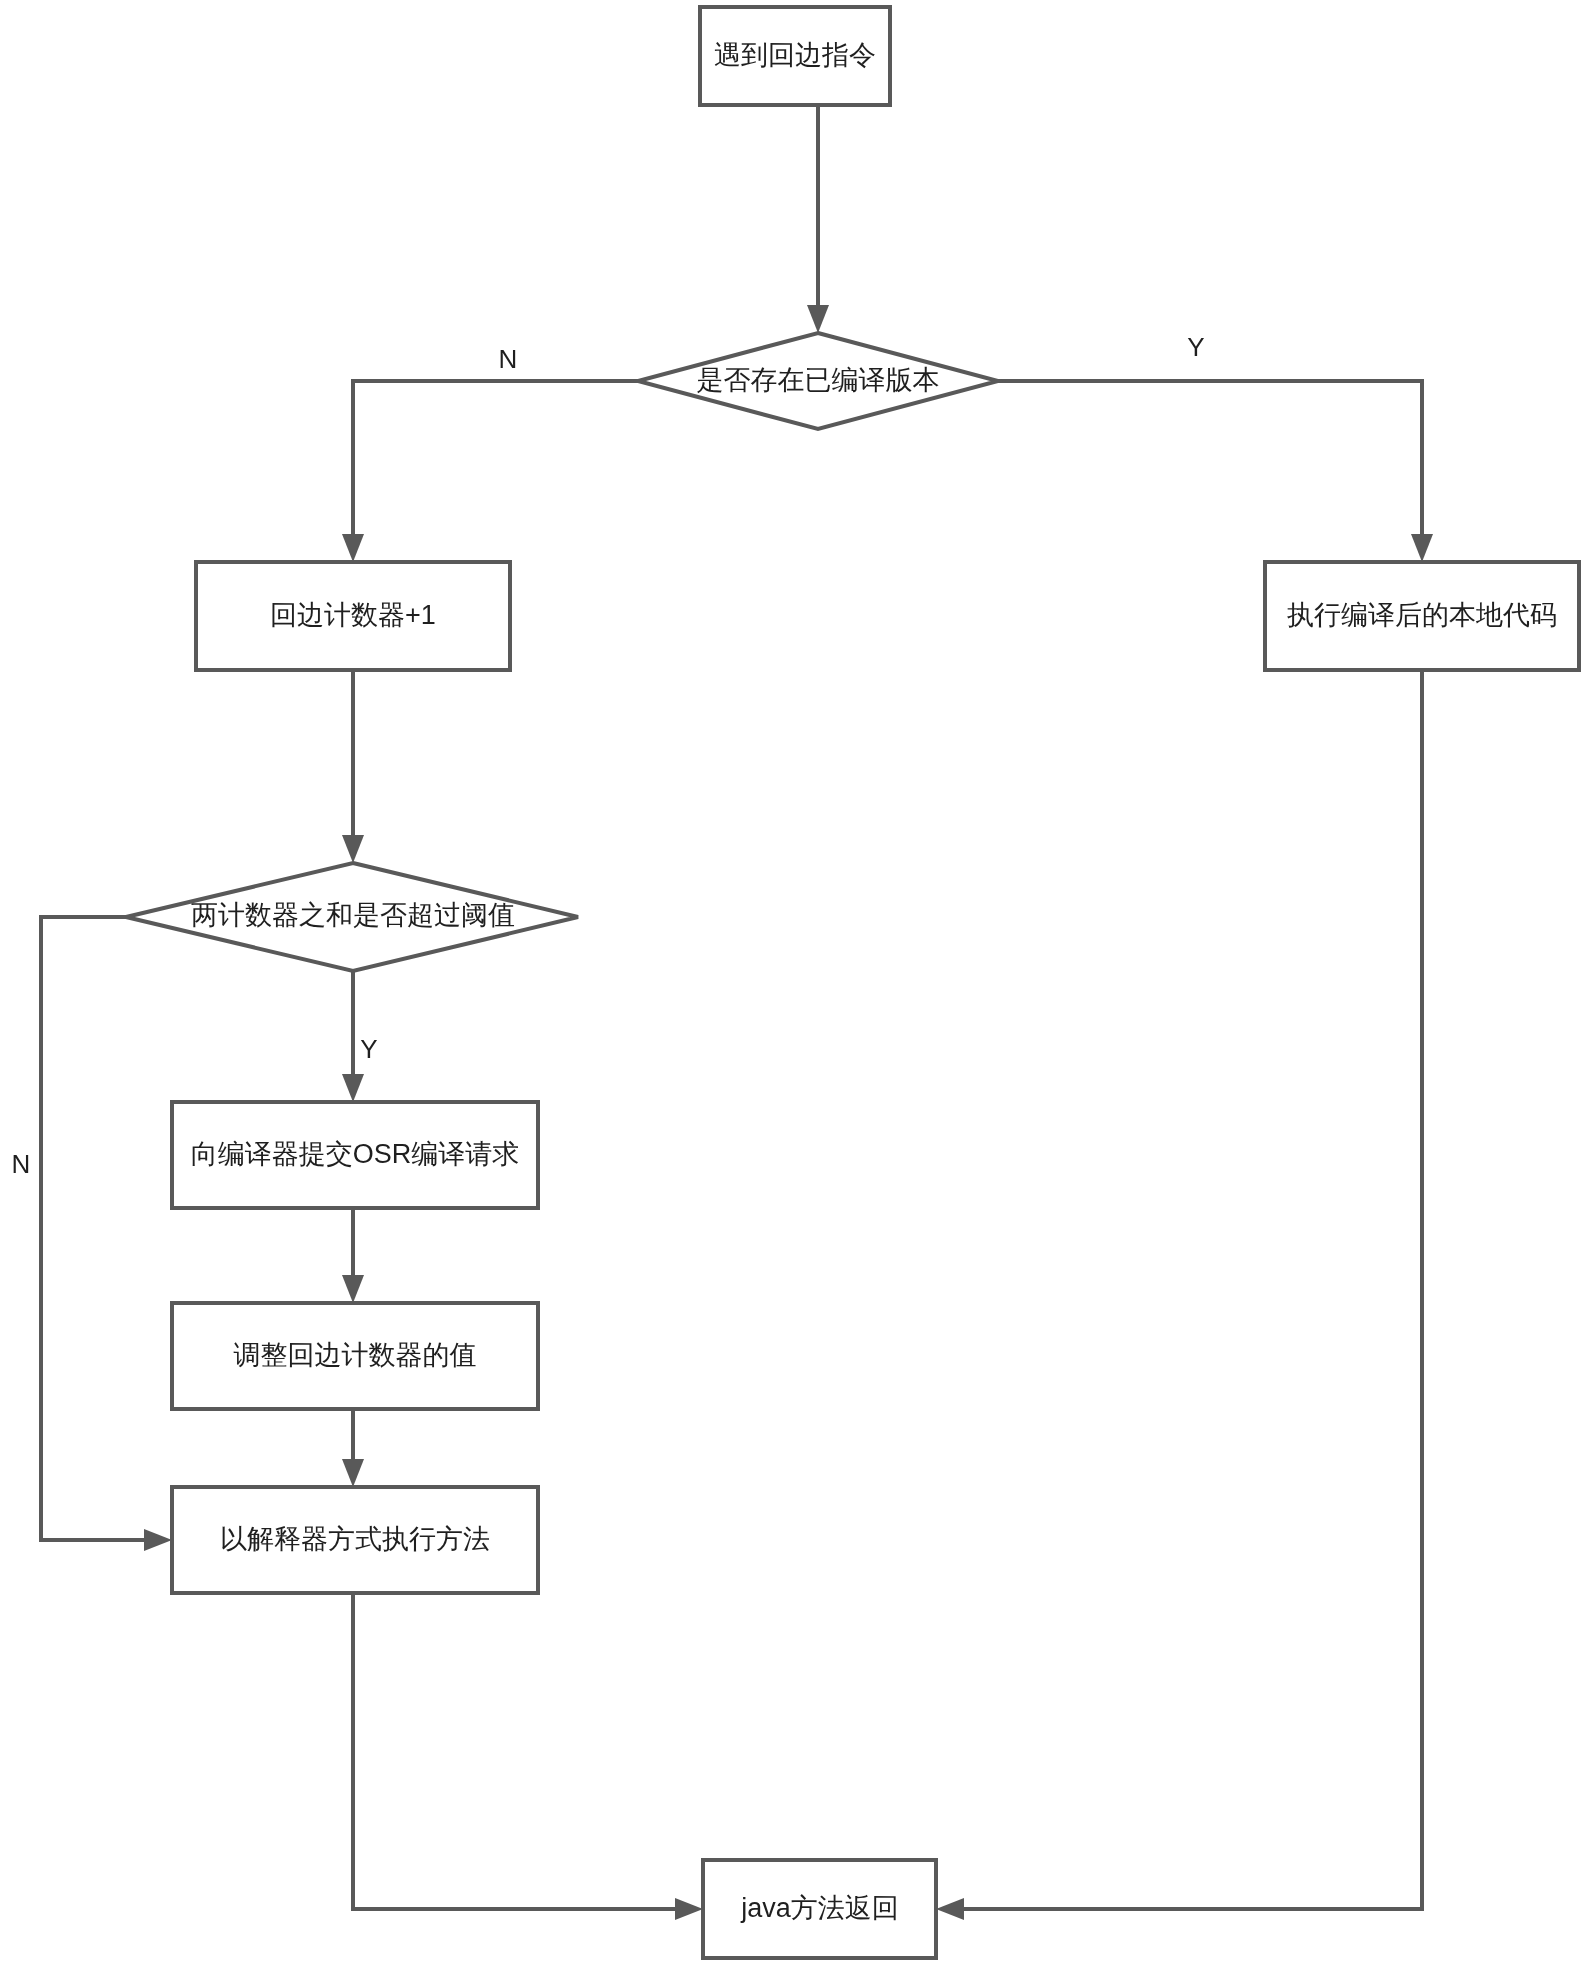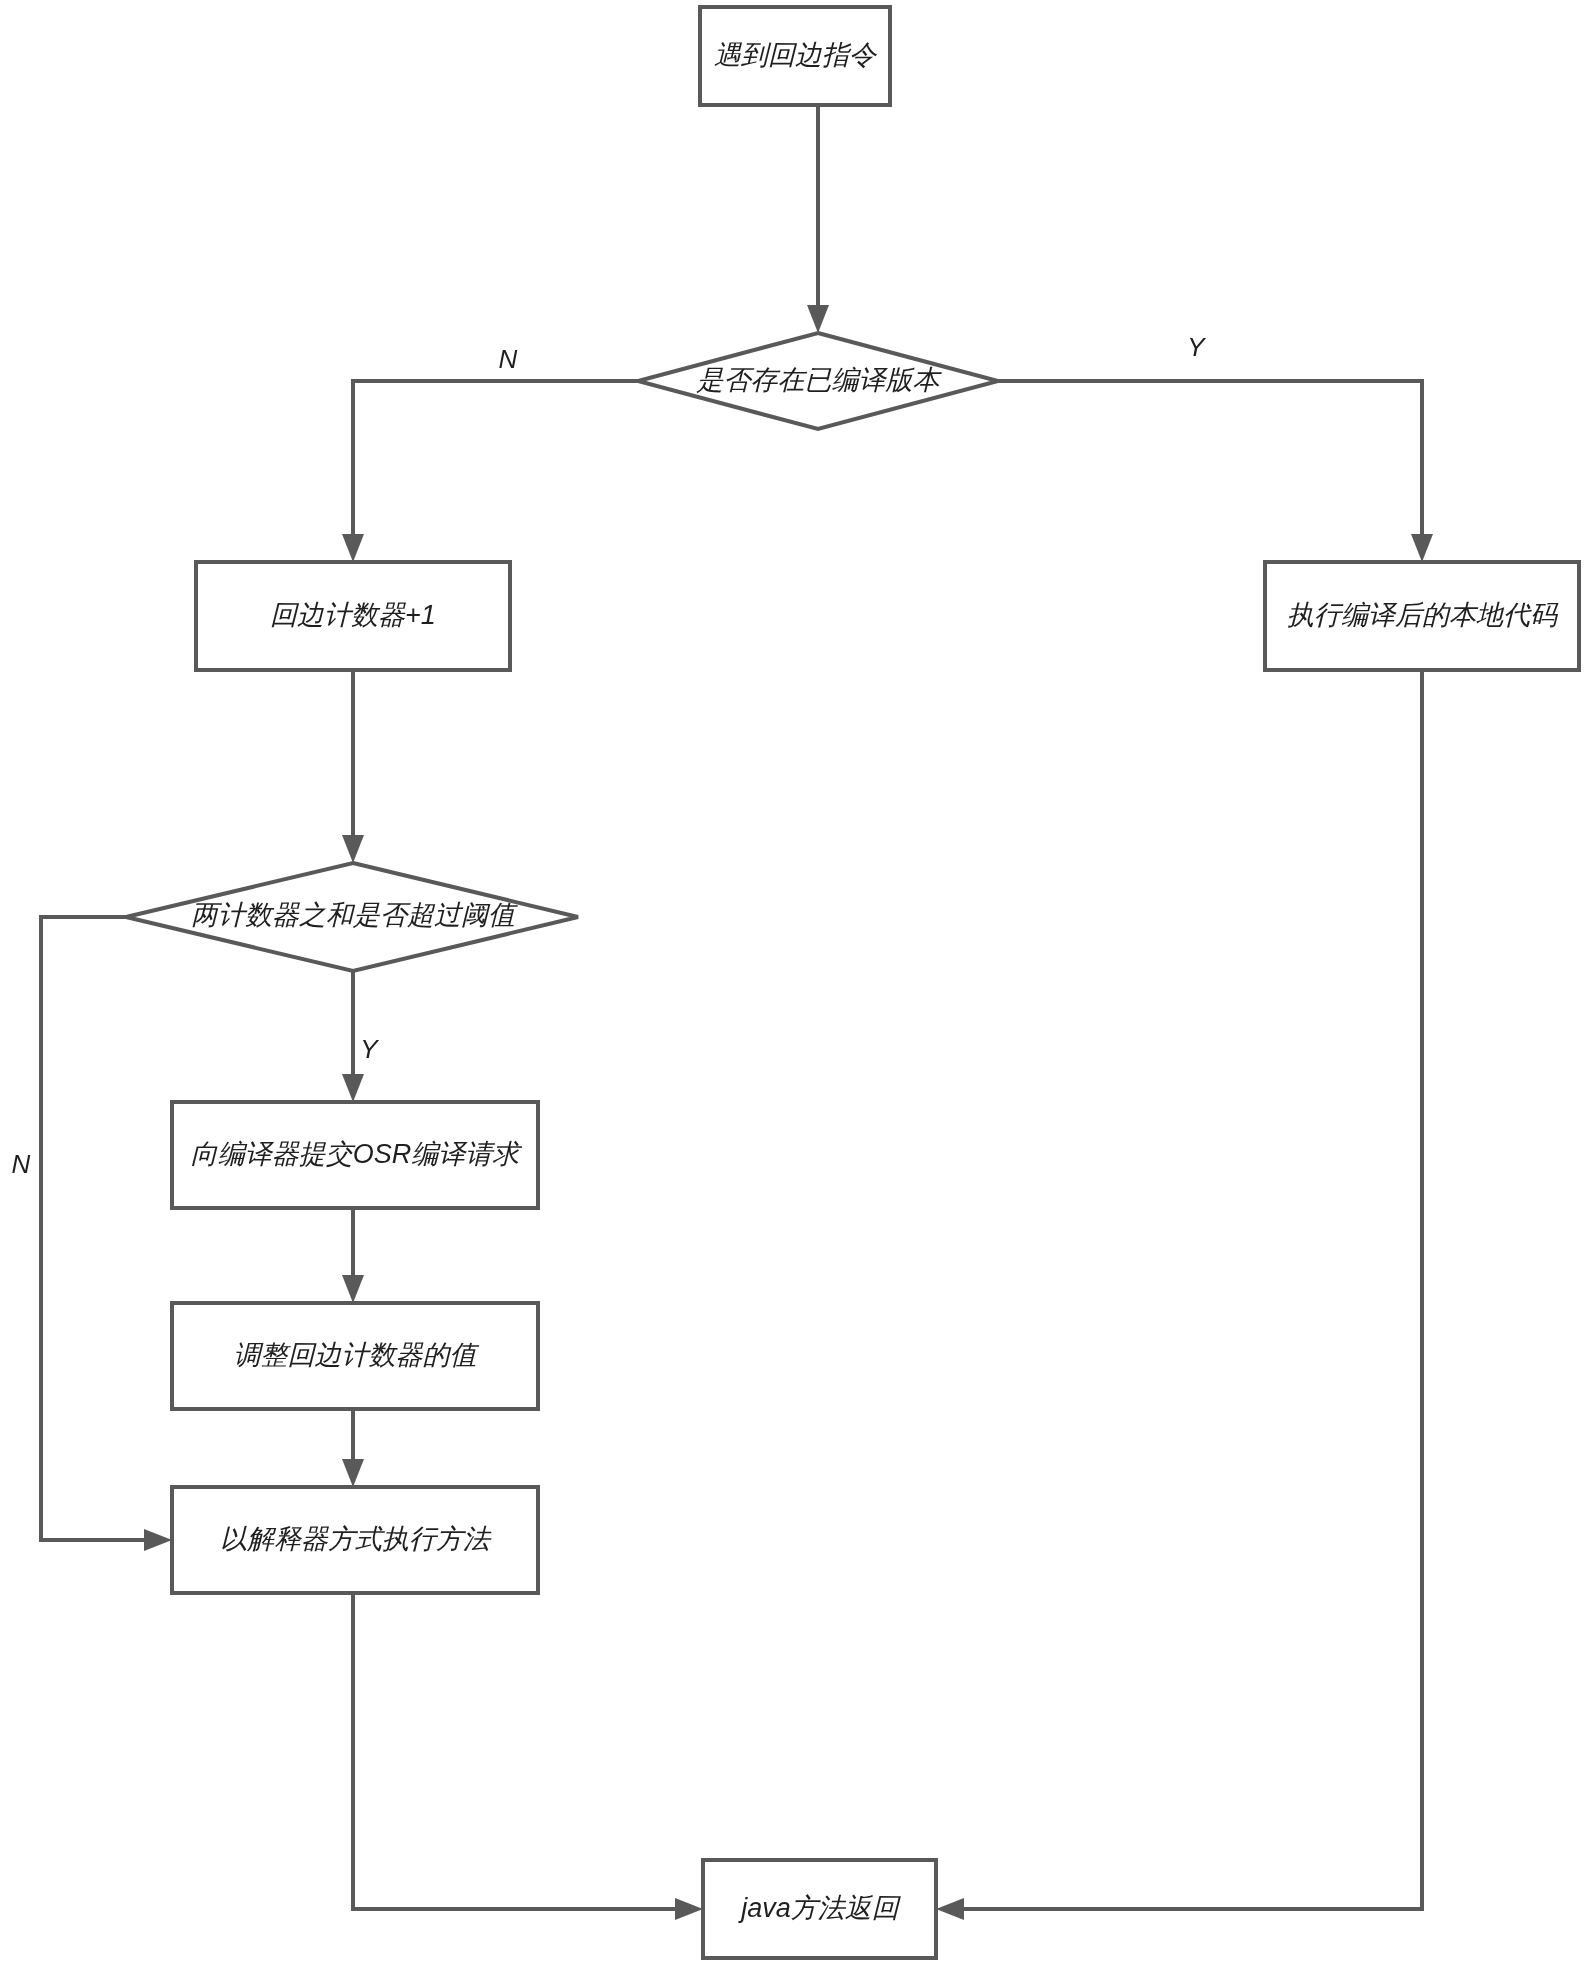--- a/index.html
+++ b/index.html
@@ -9,21 +9,20 @@
   }
   body {
     font-family: "Liberation Sans", "DejaVu Sans", sans-serif;
   }
   #flowchart-root {
     position: relative;
     width: 1594px;
     height: 1974px;
     background: #ffffff;
     overflow: hidden;
-    font-style: italic;
   }
   #flow-svg {
     position: absolute;
     left: 0;
     top: 0;
     width: 1594px;
     height: 1974px;
   }
   .node-label {
     font-size: 27px;

